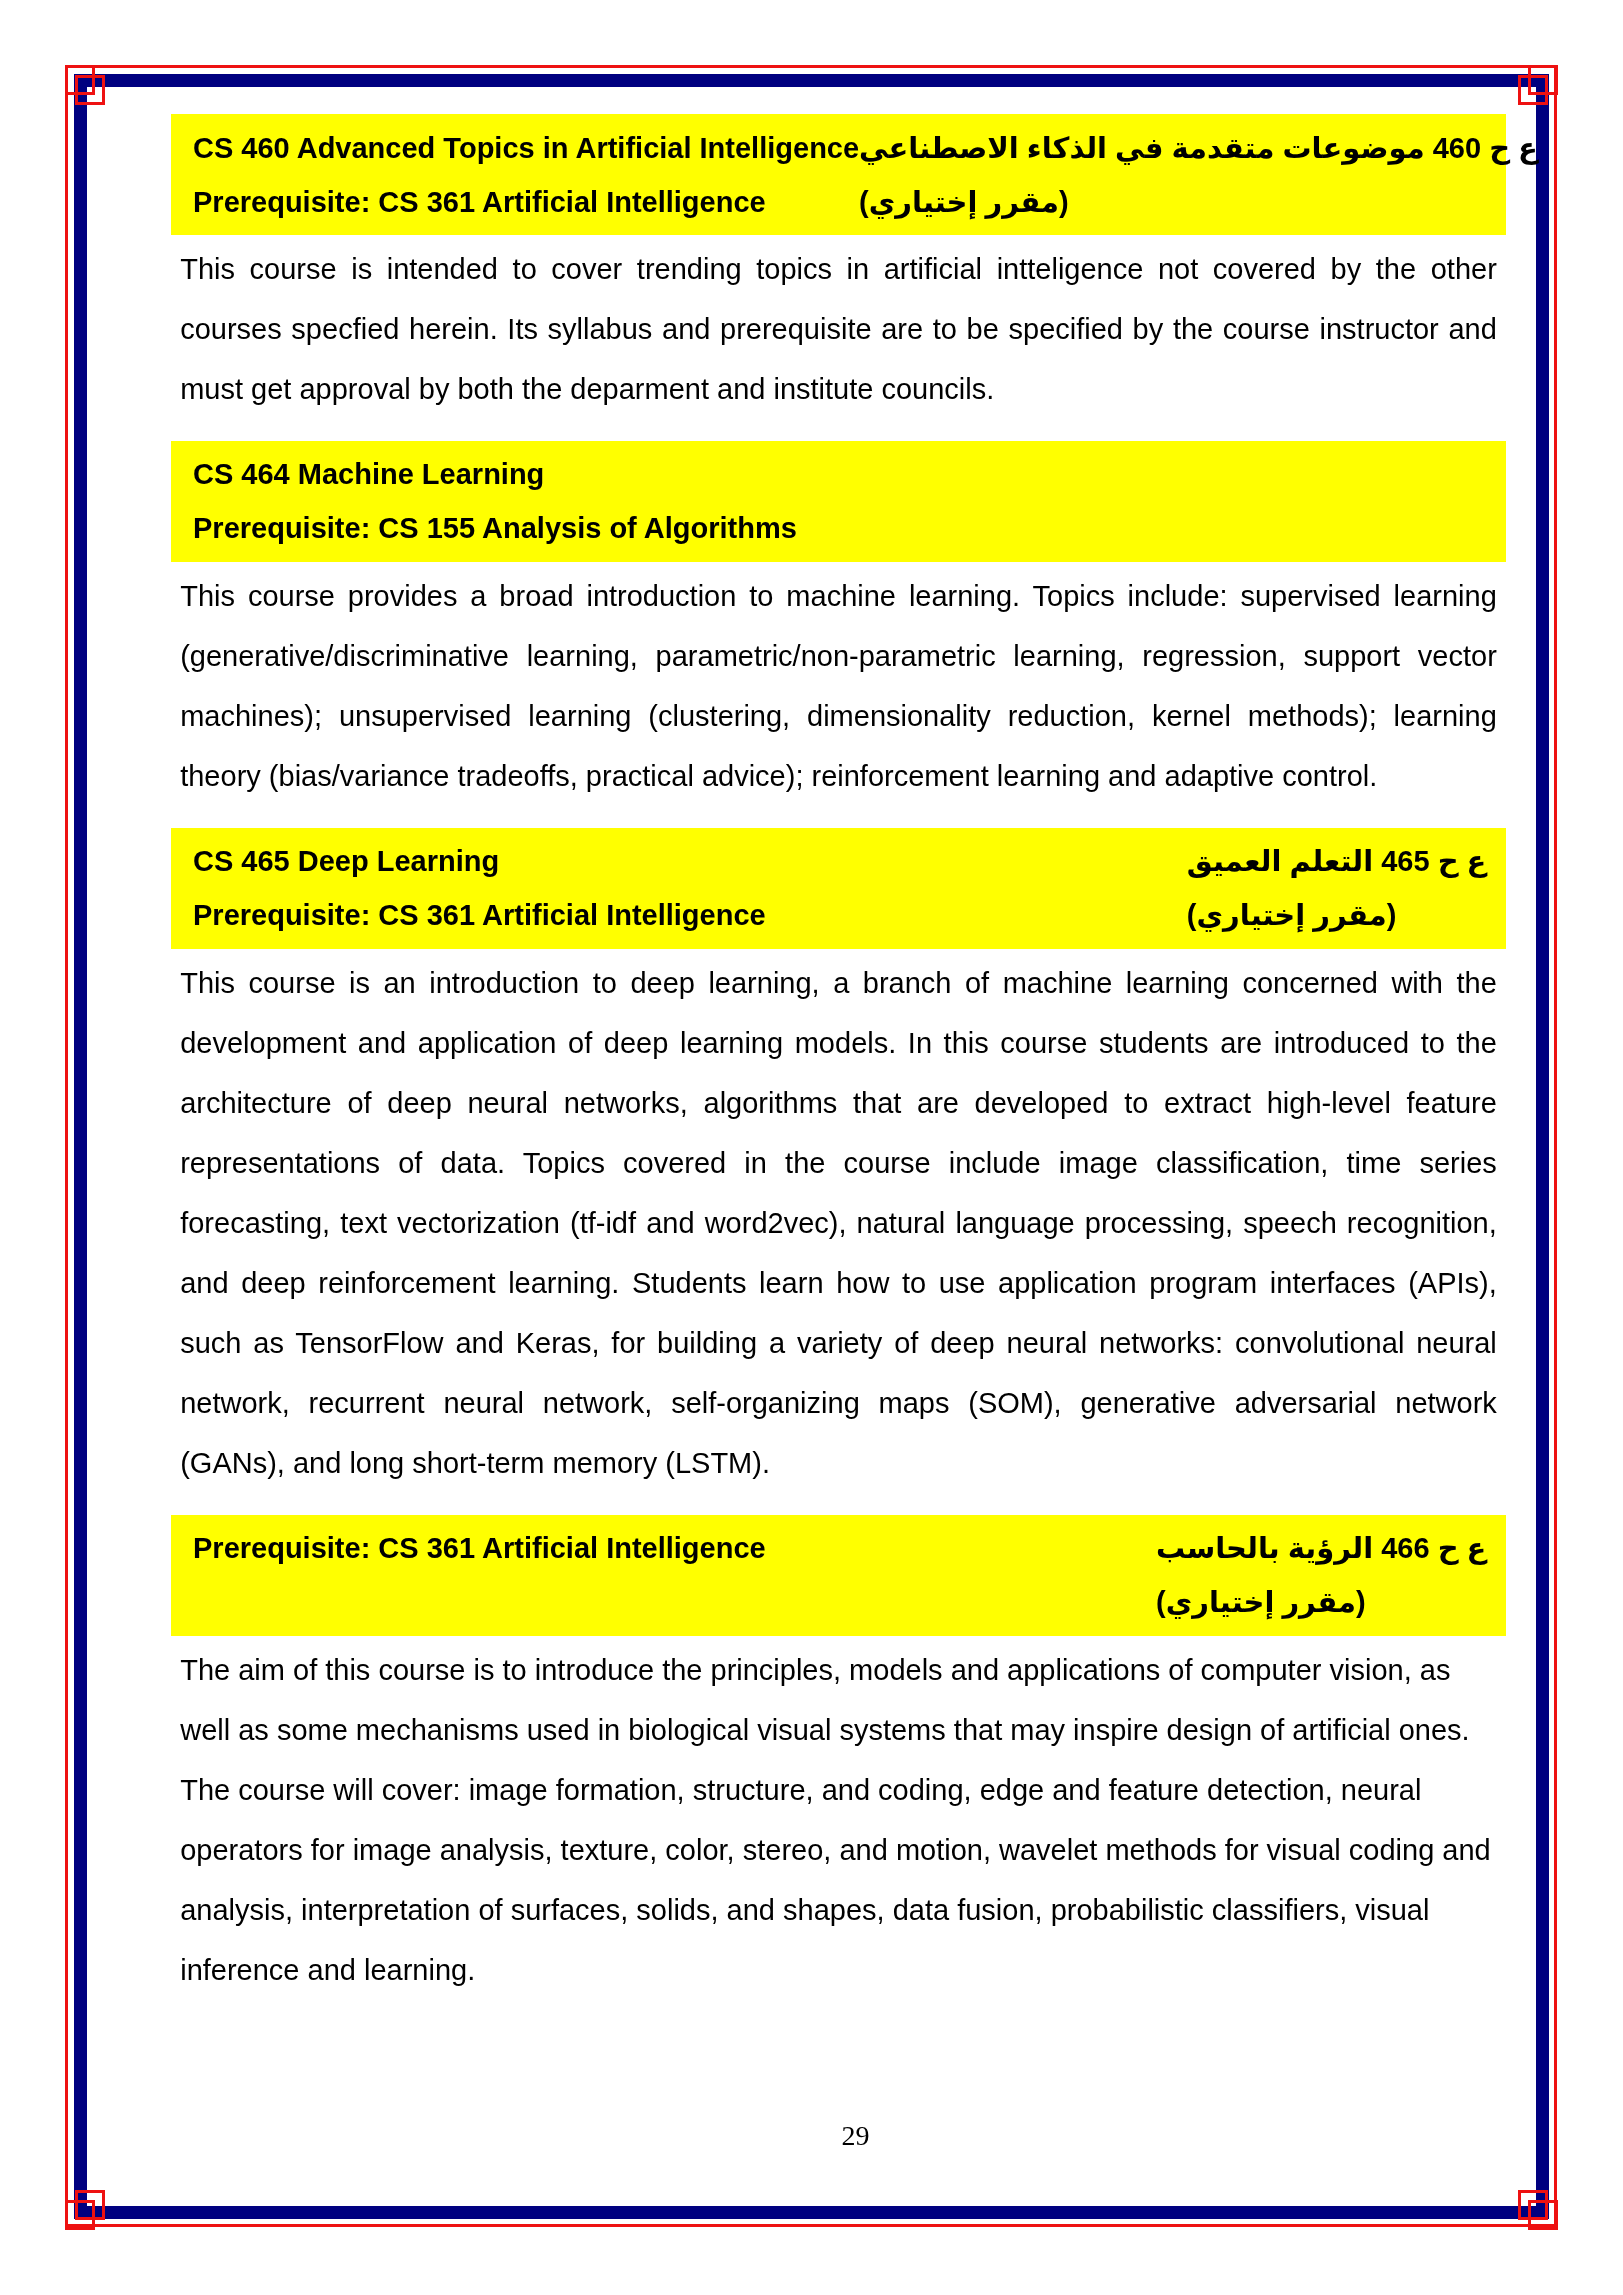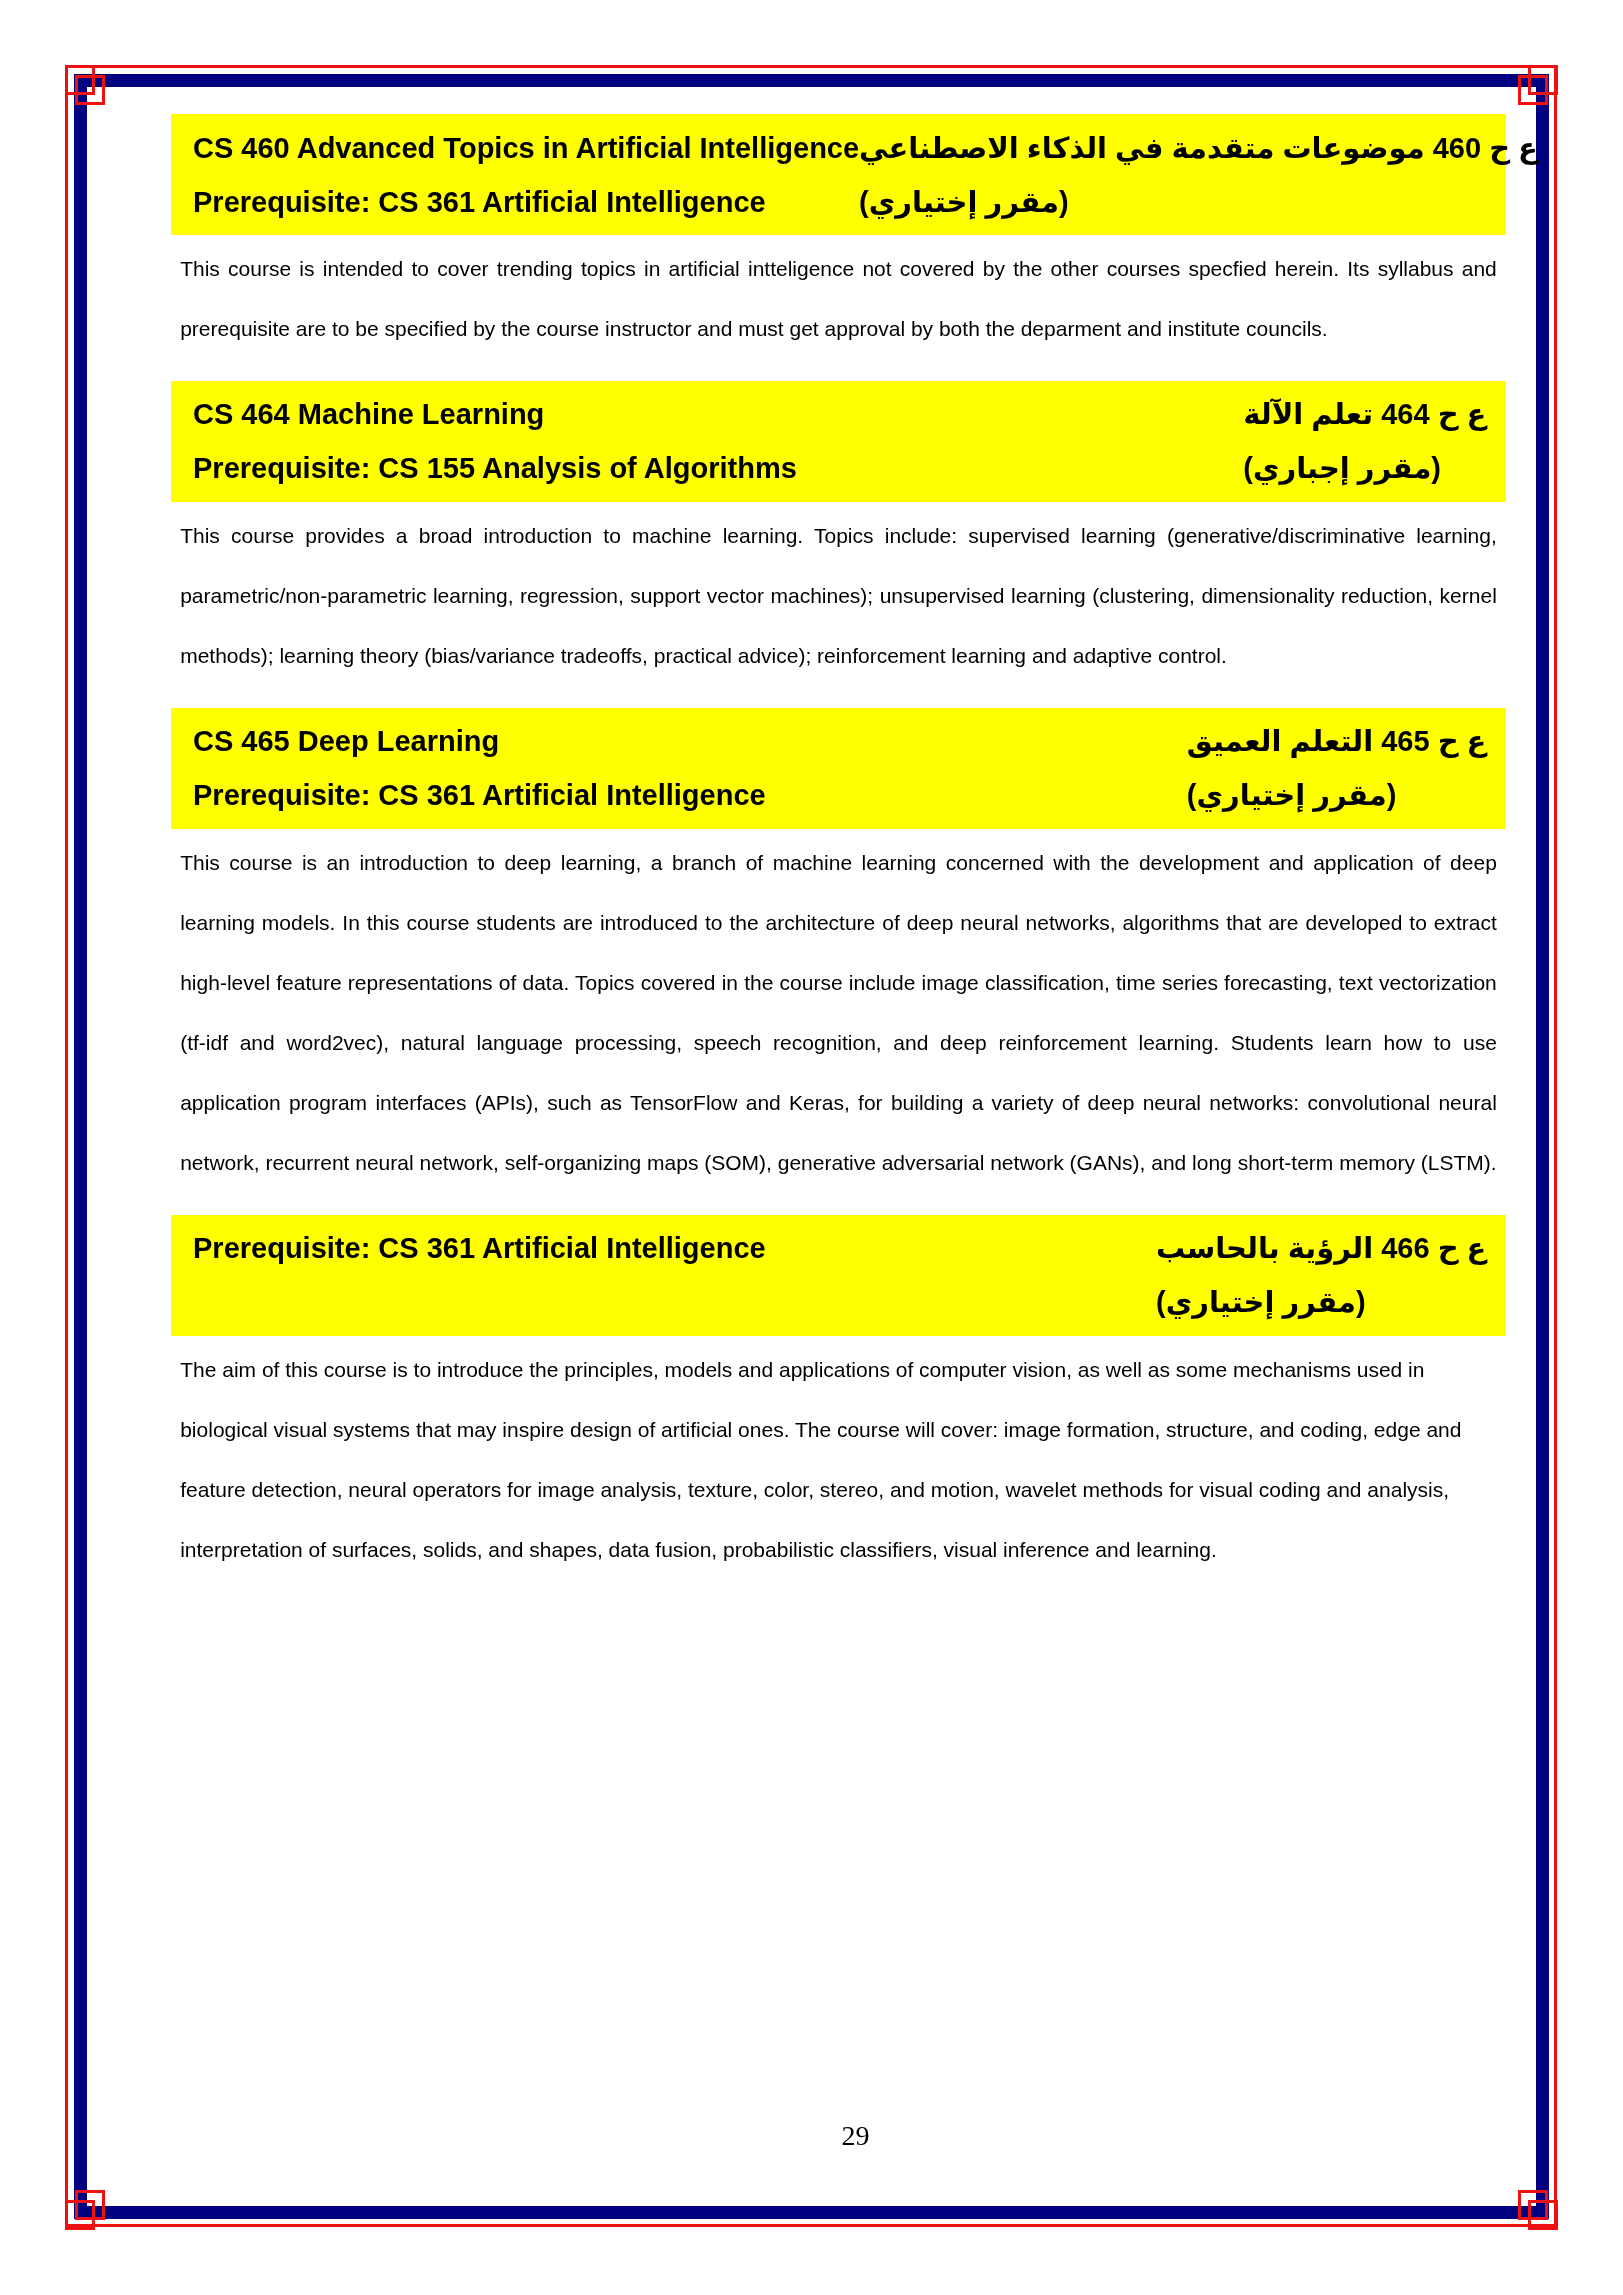--- a/index.html
+++ b/index.html
@@ -23,21 +23,21 @@
   .corner2.br { right: 75px; bottom: 75px; }
 
   .content { position: absolute; left: 171px; top: 114px; width: 1335px; }
 
   .course { margin: 0; }
   .course-header { background: #ffff00; display: flex; justify-content: space-between;
                    padding: 6.5px 19.6px 6.5px 22px; box-sizing: border-box; }
   .hdr-left, .hdr-right { display: flex; flex-direction: column; }
   .hdr-right { align-items: flex-end; text-align: left; direction: rtl; }
   .hdr-line { font-weight: bold; font-size: 29px; line-height: 54px; white-space: nowrap; }
-  .desc { font-size: 21px; line-height: 60px; text-align: justify; padding: 3.9px 9.2px 0 9.2px; margin: 0; }
+  .desc { font-size: 29px; line-height: 60px; text-align: justify; padding: 3.9px 9.2px 0 9.2px; margin: 0; }
   .gap { height: 22px; }
 
   .page-number { position: absolute; left: 0; width: 100%; top: 2120px; text-align: center;
                  font-family: "Liberation Serif", "DejaVu Serif", serif; font-size: 28px; padding-left: 44px; }
 </style>
 </head>
 <body>
 
 <div class="frame-red"></div>
 <div class="frame-blue"></div>
@@ -67,24 +67,20 @@
   </section>
 
   <div class="gap"></div>
 
   <section class="course">
     <div class="course-header">
       <div class="hdr-left">
         <span class="hdr-line">CS 464 Machine Learning</span>
         <span class="hdr-line">Prerequisite: CS 155 Analysis of Algorithms</span>
       </div>
-      <div class="hdr-right">
-        <span class="hdr-line">ع ح 464 تعلم الآلة</span>
-        <span class="hdr-line">(مقرر إجباري)</span>
-      </div>
     </div>
     <p class="desc">This course provides a broad introduction to machine learning. Topics include: supervised learning (generative/discriminative learning, parametric/non-parametric learning, regression, support vector machines); unsupervised learning (clustering, dimensionality reduction, kernel methods); learning theory (bias/variance tradeoffs, practical advice); reinforcement learning and adaptive control.</p>
   </section>
 
   <div class="gap"></div>
 
   <section class="course">
     <div class="course-header">
       <div class="hdr-left">
         <span class="hdr-line">CS 465 Deep Learning</span>

